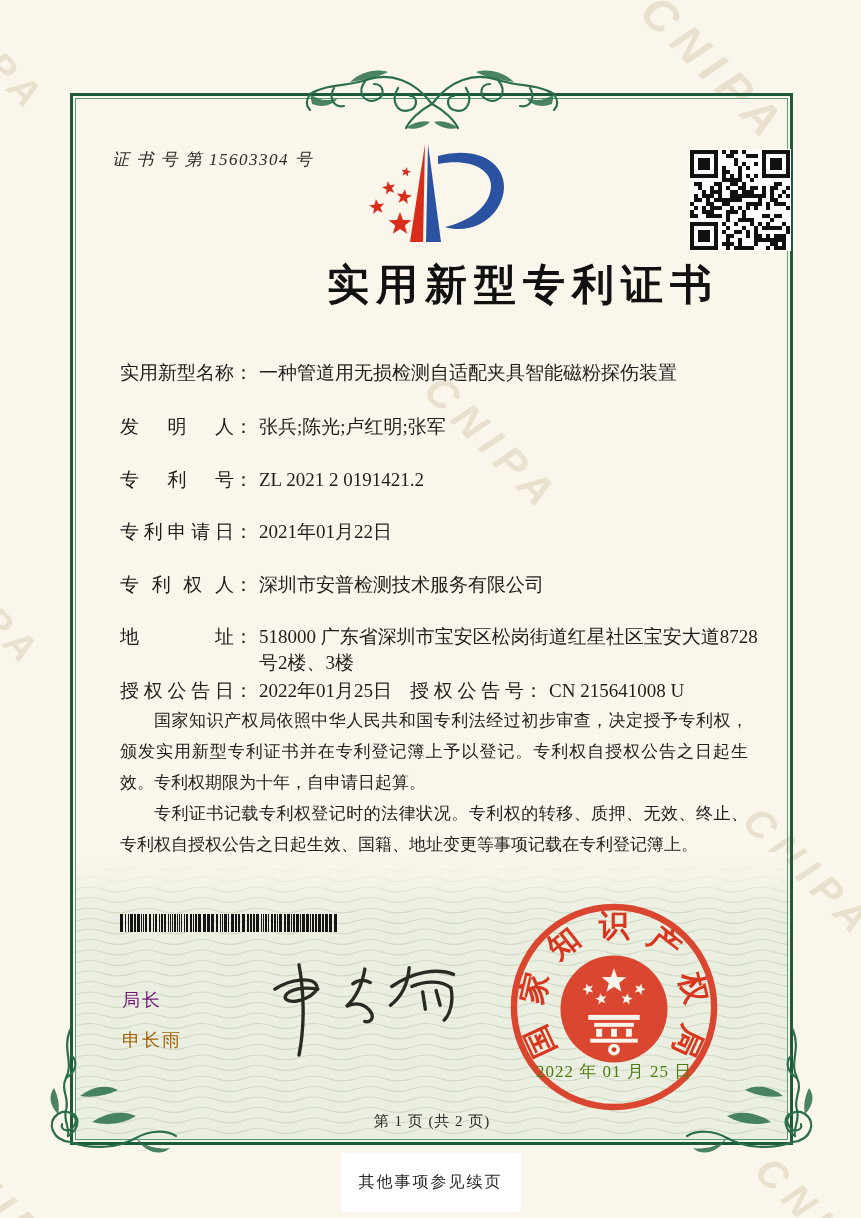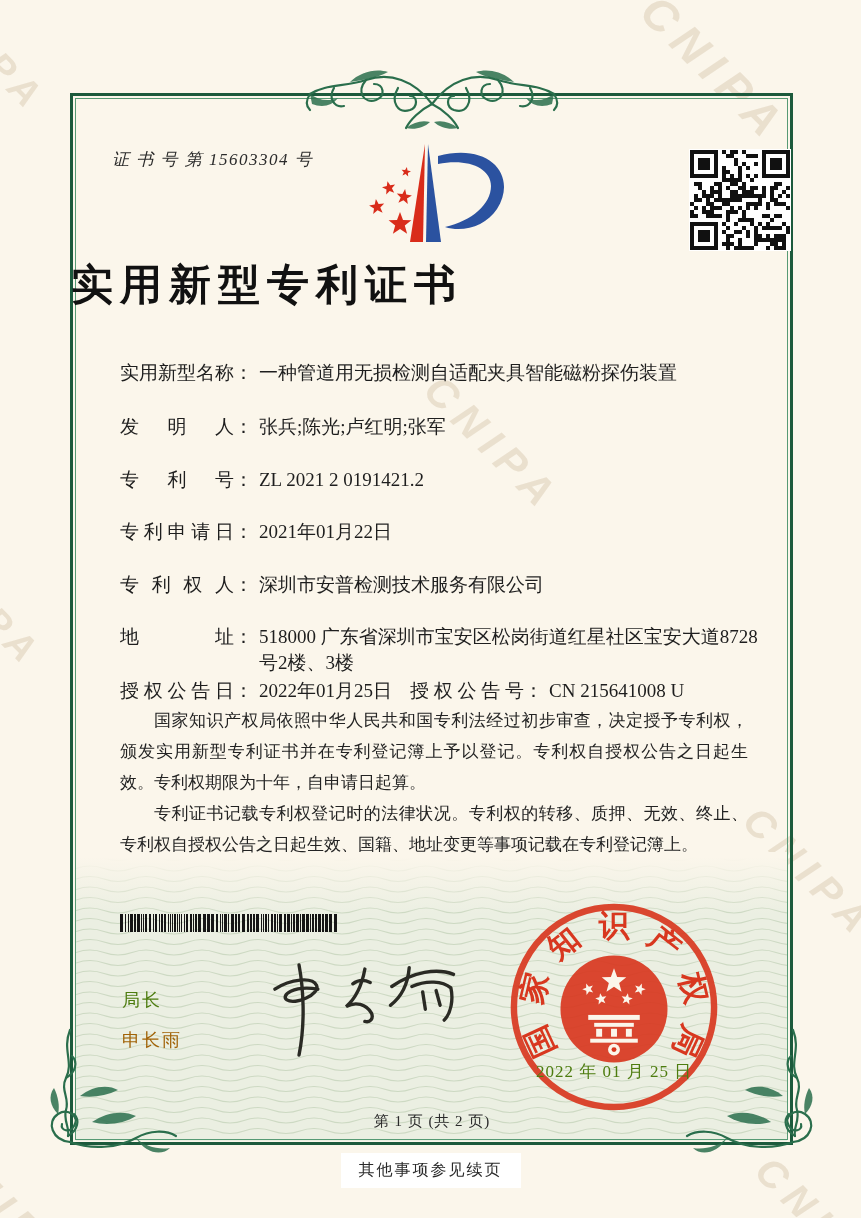--- a/index.html
+++ b/index.html
@@ -31,51 +31,51 @@
   .orn{position:absolute;pointer-events:none;}
   .orn-top{left:298px;top:58px;width:268px;height:80px;}
   .orn-bl{left:40px;top:1026px;width:192px;height:152px;}
   .orn-br{left:631px;top:1026px;width:192px;height:152px;}
   .orn-s{fill:none;stroke:#2a6e4c;stroke-width:2.2;stroke-linecap:round;}
   .orn-f{fill:#2a6e4c;opacity:.85;}
 
   .cert-no{position:absolute;left:112px;top:148px;font-size:17px;letter-spacing:1.5px;color:#2b2b2b;font-style:italic;}
   .logo{position:absolute;left:348px;top:136px;width:188px;height:118px;}
   .qr{position:absolute;left:689px;top:149px;width:102px;height:102px;background:#fff;}
-  .title{position:absolute;left:71px;top:257px;width:648px;text-align:left;
+  .title{position:absolute;left:71px;top:257px;width:648px;text-align:right;
          font-size:42px;font-weight:700;letter-spacing:7px;color:#111;}
 
   .frow{position:absolute;left:120px;display:flex;align-items:flex-start;font-size:19px;line-height:26px;}
   .flabel{display:inline-block;width:114px;text-align:justify;text-align-last:justify;}
   .fcolon{margin:0 6px 0 0;}
   .fvalue{width:508px;}
   .break-all{word-break:break-all;}
   .r1{top:360px}.r2{top:414px}.r3{top:467px}.r4{top:519px}.r5{top:572px}.r6{top:624px}.r7{top:678px}
   .ggroup{display:flex;align-items:center;font-family:Liberation Serif, serif;}
   .ggroup .fvalue{width:auto;}
   .ggroup2{margin-left:18px;}
 
   .paras{position:absolute;left:120px;top:705px;width:628px;font-size:17px;line-height:31px;
          text-align:justify;color:#232323;}
   .paras p{margin:0;text-indent:2em;}
 
   .barcode{position:absolute;left:120px;top:914px;width:224px;height:18px;}
-  .director-title{position:absolute;left:122px;top:988px;font-size:18px;letter-spacing:2px;color:#4d7c0f;}
+  .director-title{position:absolute;left:122px;top:988px;font-size:18px;letter-spacing:2px;color:#701a75;}
   .director-name{position:absolute;left:122px;top:1028px;font-size:18px;letter-spacing:2px;color:#a16207;}
   .signature{position:absolute;left:252px;top:952px;width:215px;height:112px;}
 
   .seal{position:absolute;left:505px;top:898px;width:218px;height:218px;}
   .seal svg{position:absolute;left:0;top:0;}
   .seal-date{position:absolute;left:0;right:0;top:162px;text-align:center;
              font-size:17px;letter-spacing:1px;color:#4d7c0f;}
 
   .page-num{position:absolute;left:71px;top:1112px;width:722px;text-align:center;
             font-size:15px;letter-spacing:1px;color:#2a2a2a;}
   .cont-note{position:absolute;left:50%;transform:translateX(-50%);top:1153px;background:#ffffff;
-             padding:7px 18px;font-size:16px;letter-spacing:2px;color:#2a2a2a;}
+             padding:19px 18px;font-size:16px;letter-spacing:2px;color:#2a2a2a;}
 </style>
 </head>
 <body>
 
 <div class="page">
 
   <div class="wm wm1">CNIPA</div>
   <div class="wm wm2">CNIPA</div>
   <div class="wm wm3">CNIPA</div>
   <div class="wm wm4">CNIPA</div>

